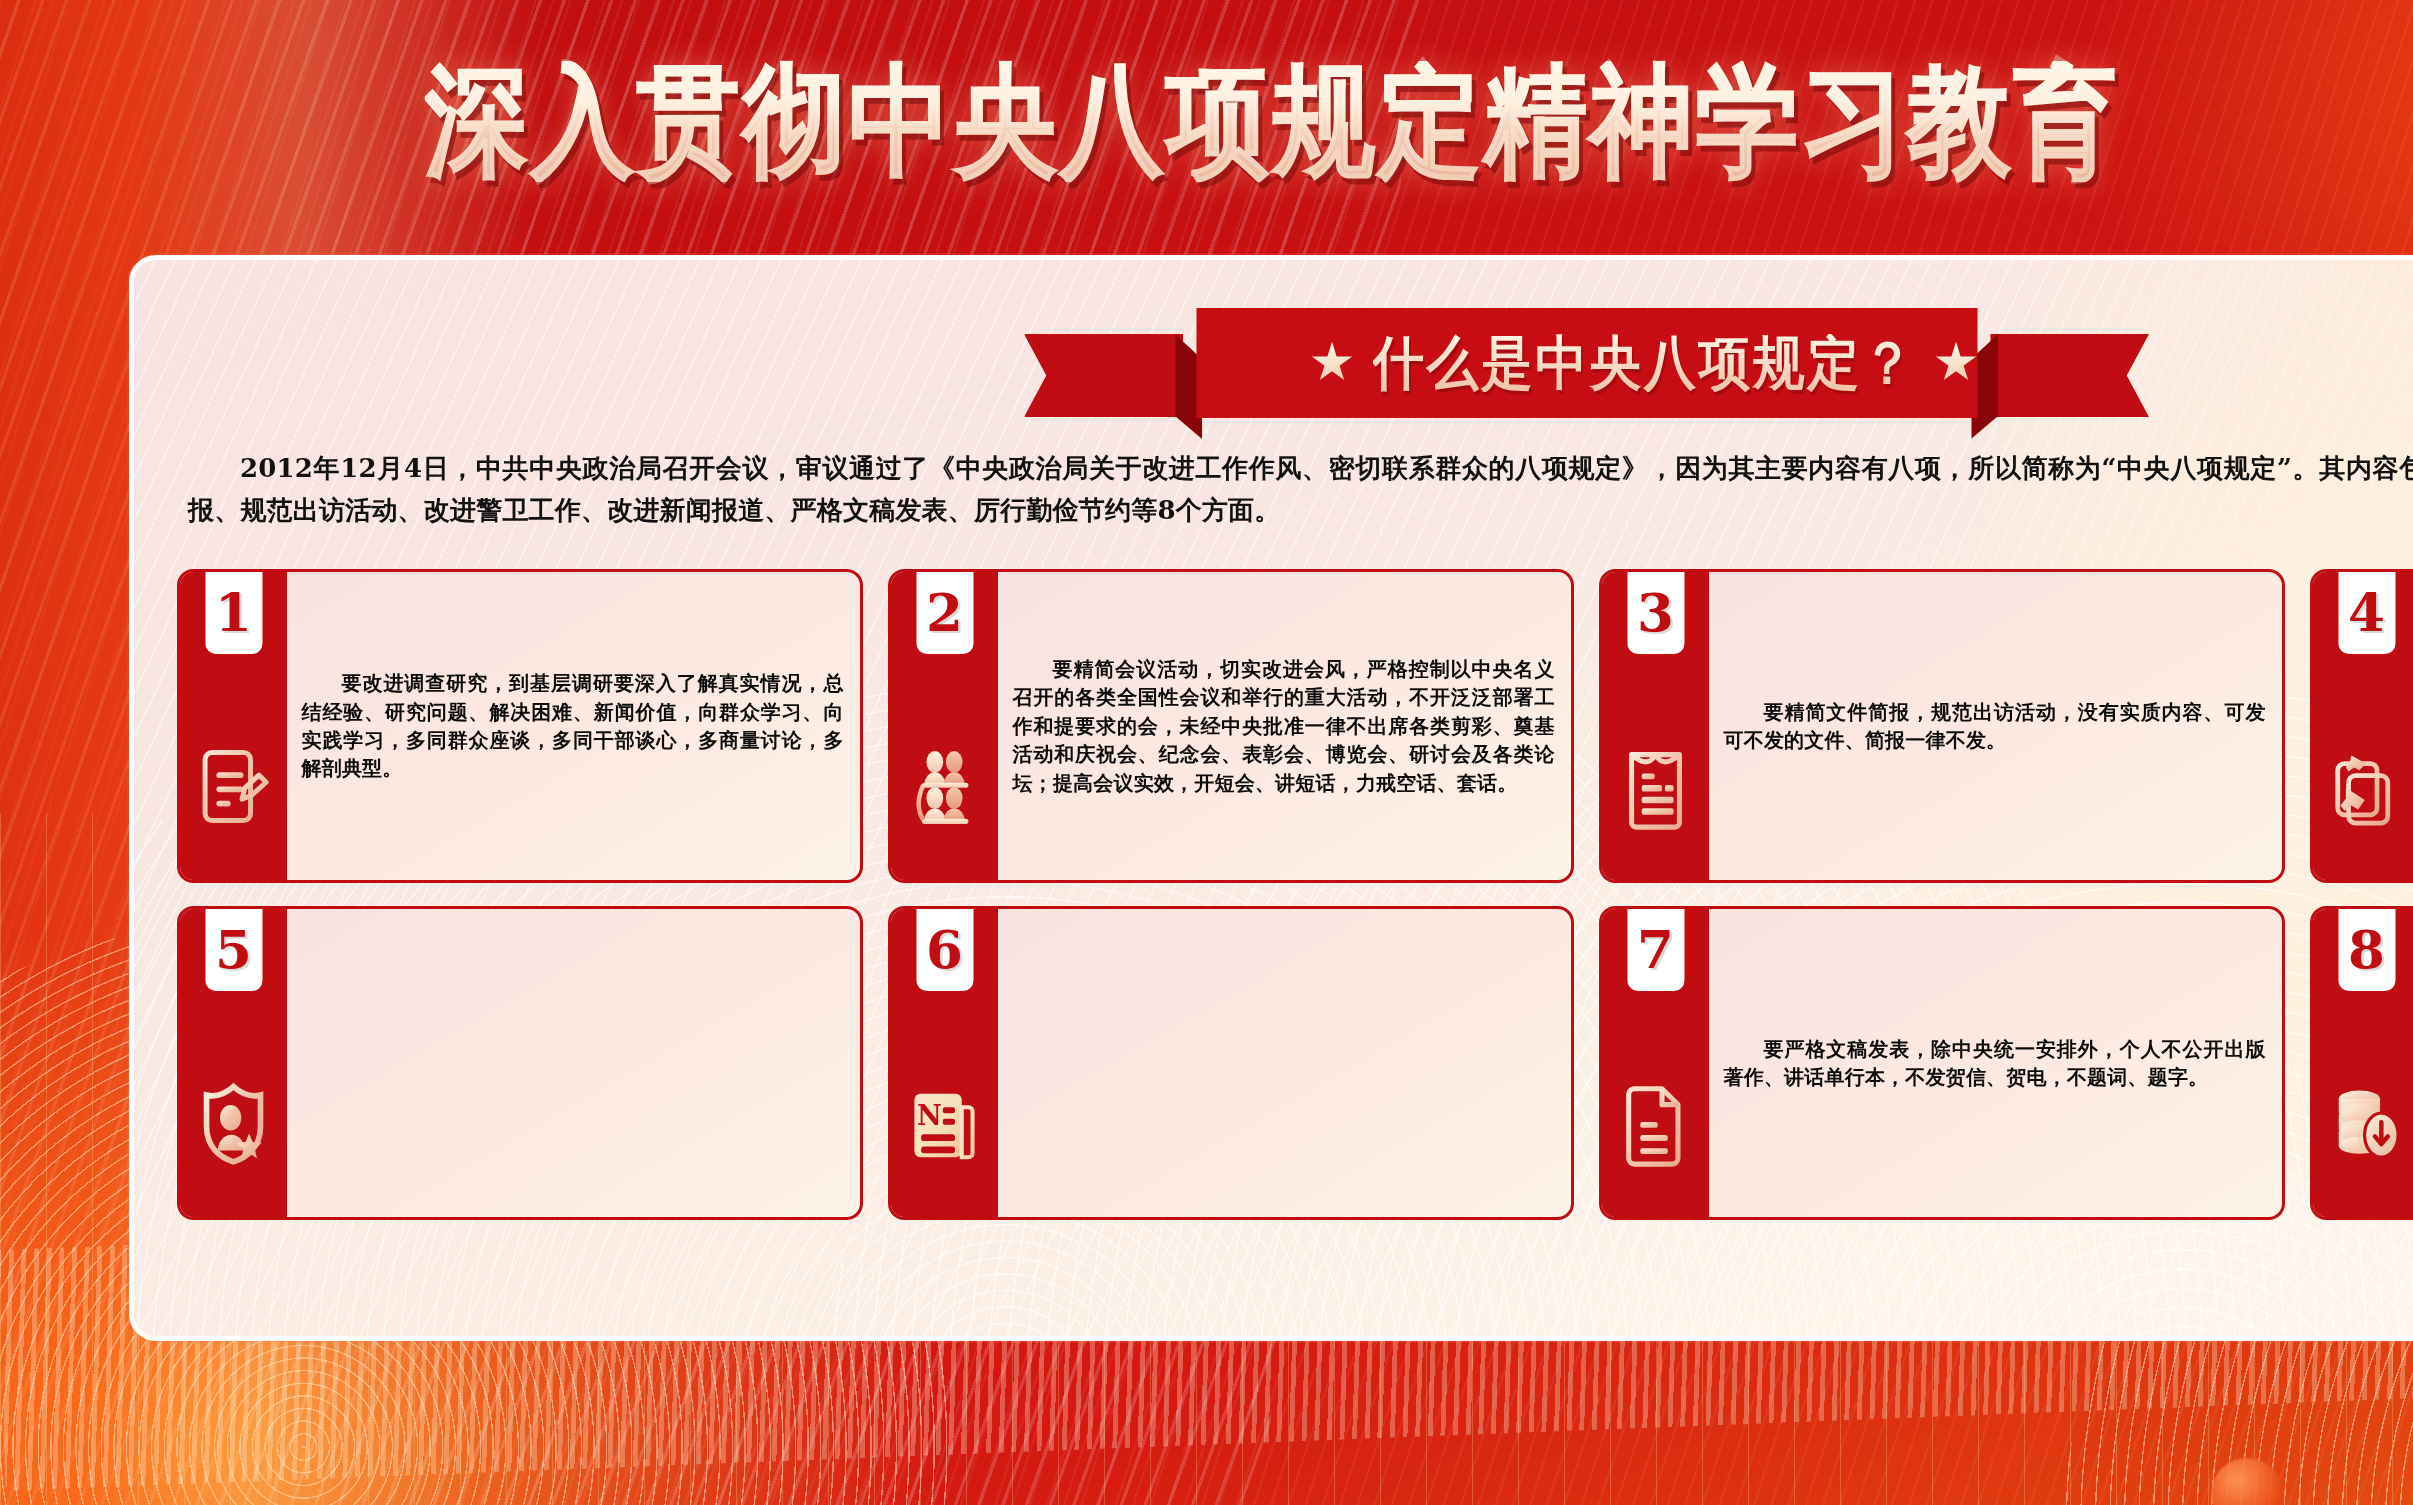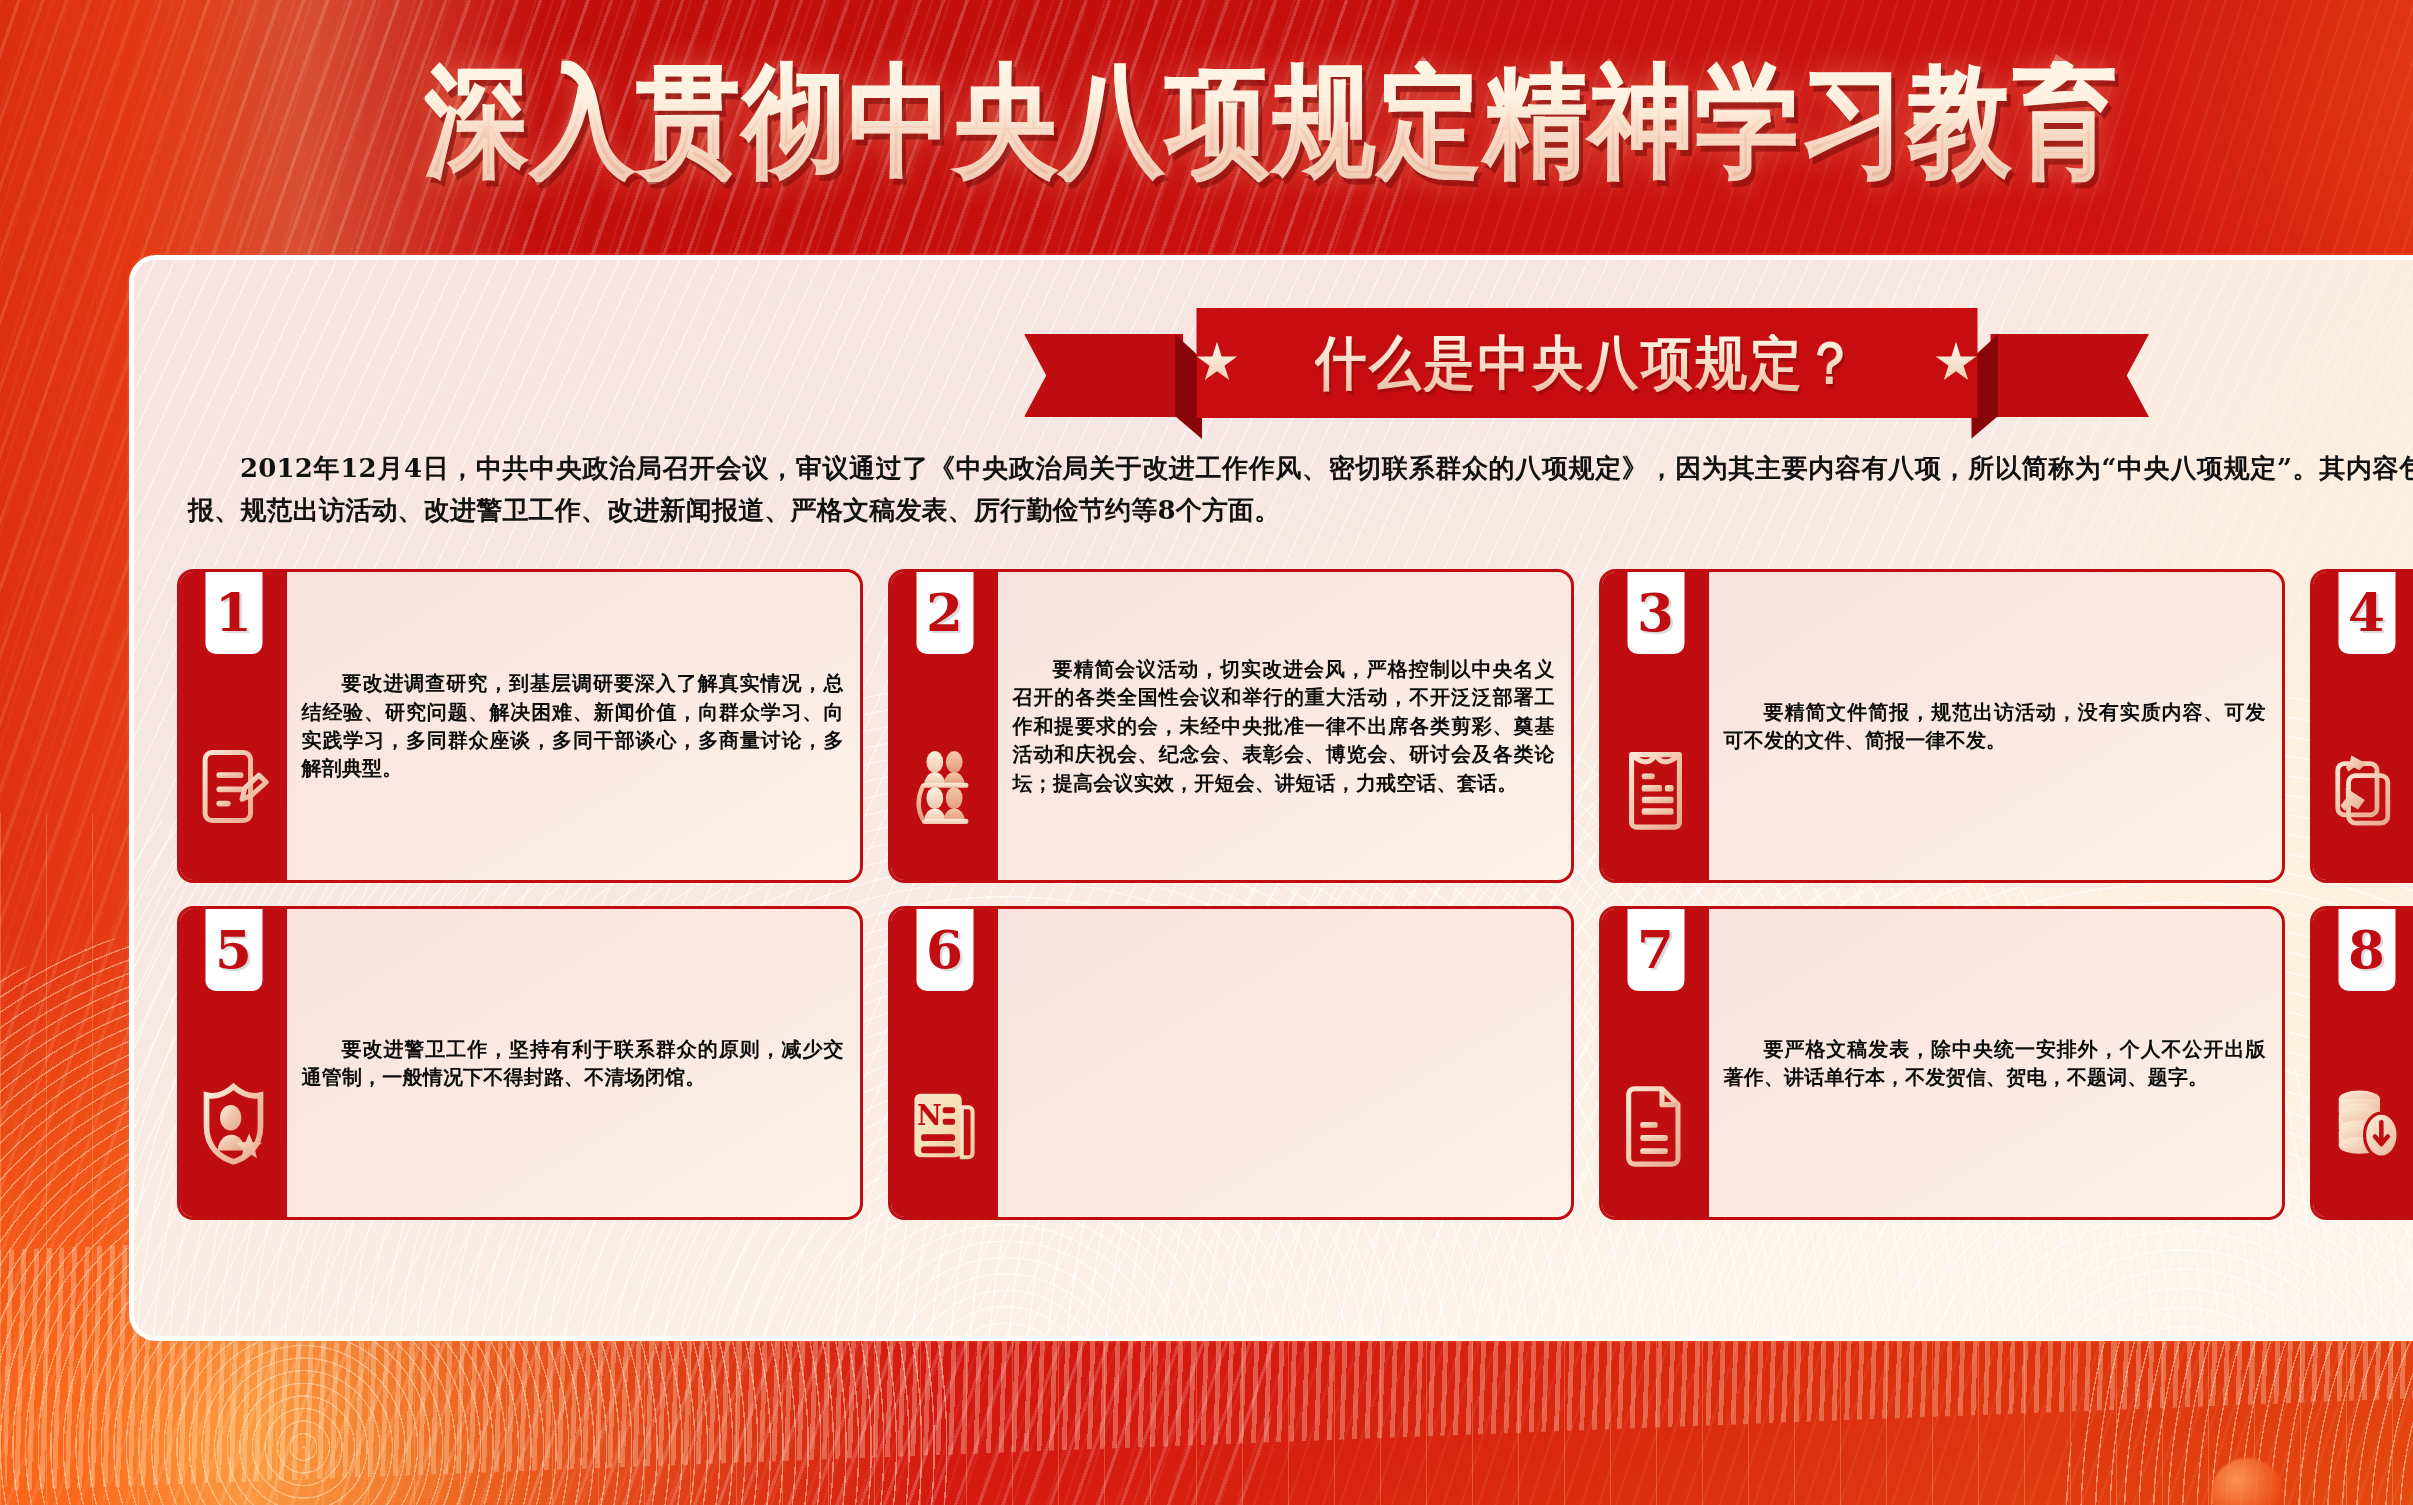--- a/index.html
+++ b/index.html
@@ -117,21 +117,21 @@
   .rb-tail.left{ left:0; clip-path:polygon(0 0,100% 0,100% 100%,0 100%,14% 50%); }
   .rb-tail.right{ right:0; clip-path:polygon(0 0,100% 0,86% 50%,100% 100%,0 100%); }
   .rb-fold{
     position:absolute; top:33px; width:27px; height:105px; background:#8a0508;
   }
   .rb-fold.left{ left:151px; clip-path:polygon(0 0,100% 24%,100% 100%,0 78%); }
   .rb-fold.right{ right:151px; clip-path:polygon(0 24%,100% 0,100% 78%,0 100%); }
   .rb-center{
     position:absolute; left:172px; right:172px; top:6.8px; height:110px;
     background:#c70d12;
-    display:flex; align-items:center; justify-content:space-between; gap:34px;
+    display:flex; align-items:center; justify-content:flex-end; gap:19px;
   }
   .rb-star{
     width:42px; height:42px; flex:none;
     background:linear-gradient(180deg,#fff8e8,#f0cdb0);
     clip-path:polygon(50% 0%,61% 35%,98% 35%,68% 57%,79% 91%,50% 70%,21% 91%,32% 57%,2% 35%,39% 35%);
     filter:drop-shadow(1.9px 2.4px 0 rgba(120,8,8,.45));
   }
   .rb-text{
     font-family:"DejaVu Sans","Liberation Sans",sans-serif;
     font-size:52px; font-weight:bold; letter-spacing:2.4px; white-space:nowrap; line-height:1;
@@ -368,23 +368,20 @@
                     <stop offset=".5" stop-color="#f0c2a6"></stop>
                     <stop offset="1" stop-color="#e6a98e"></stop>
               </linearGradient>
                 </defs>
               <path d="M50 8 C34 22 20 22 12 20 v44 c0 30 20 44 38 50 c18 -6 38 -20 38 -50 V20 c-8 2 -22 2 -38 -12Z" fill="none" stroke="url(#g5)" stroke-width="8"></path>
               <ellipse cx="46" cy="52" rx="15" ry="18" fill="url(#g5)"></ellipse>
               <path d="M28 98 a19 22 0 0 1 38 0 Z" fill="url(#g5)"></path>
               <path d="M72 74 l5 12 l13 1 l-10 9 l3 13 l-11 -7 l-11 7 l3 -13 l-10 -9 l13 -1Z" fill="url(#g5)"></path>
             </svg>
           </div>
-        </div>
-        <div class="card-body">
-          <div class="card-text">要改进警卫工作，坚持有利于联系群众的原则，减少交通管制，一般情况下不得封路、不清场闭馆。</div>
         </div>
       </div>
 
       <div class="card">
         <div class="card-left">
           <div class="num-chip">
             <span>6</span>
           </div>
           <div class="icon-box">
             <svg viewBox="0 0 105 120">

